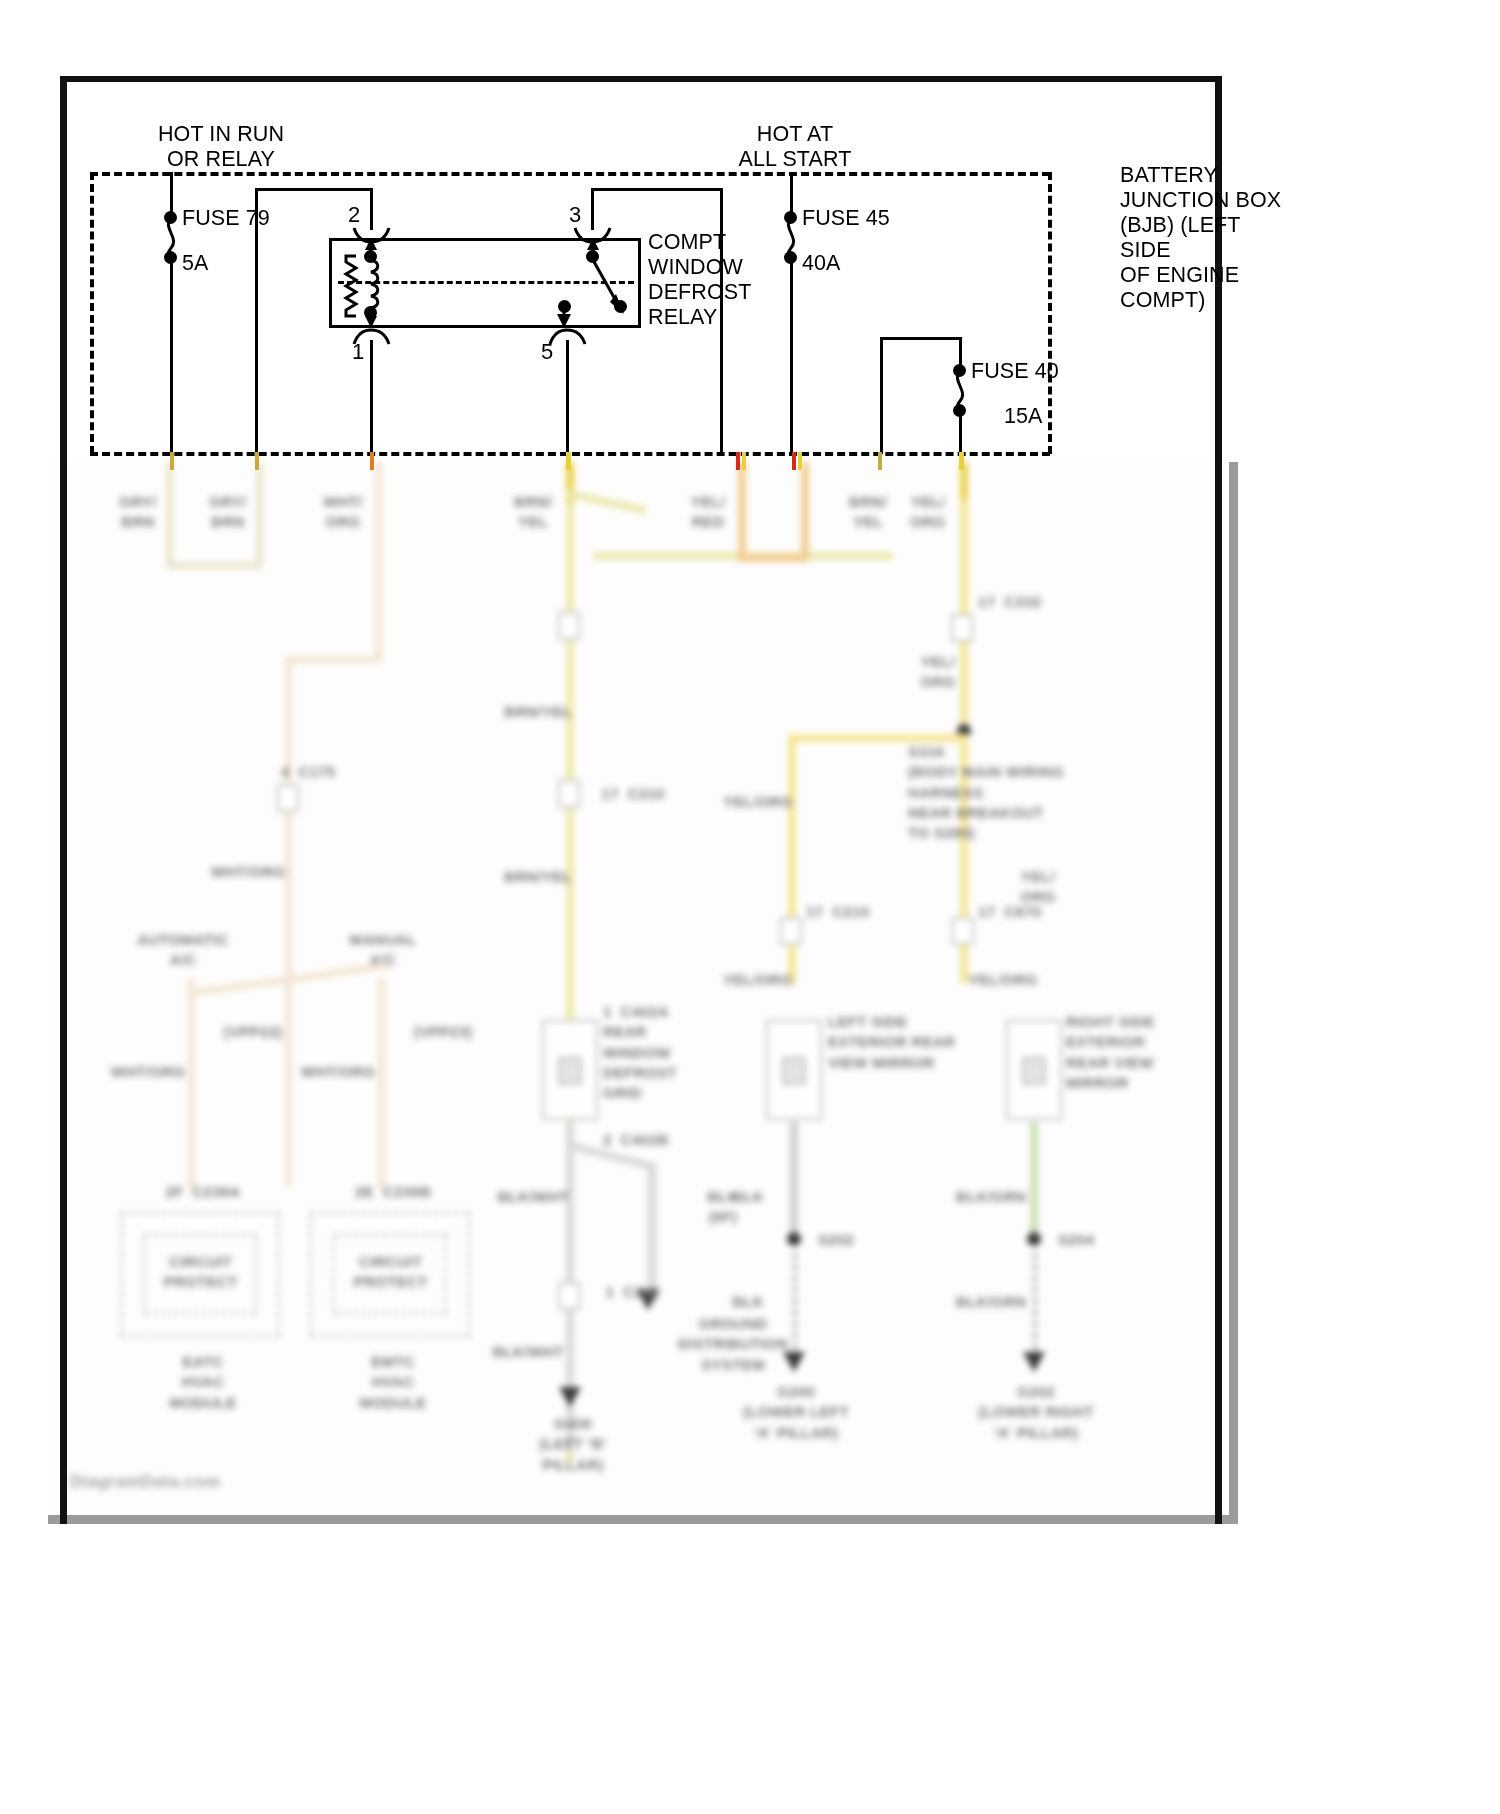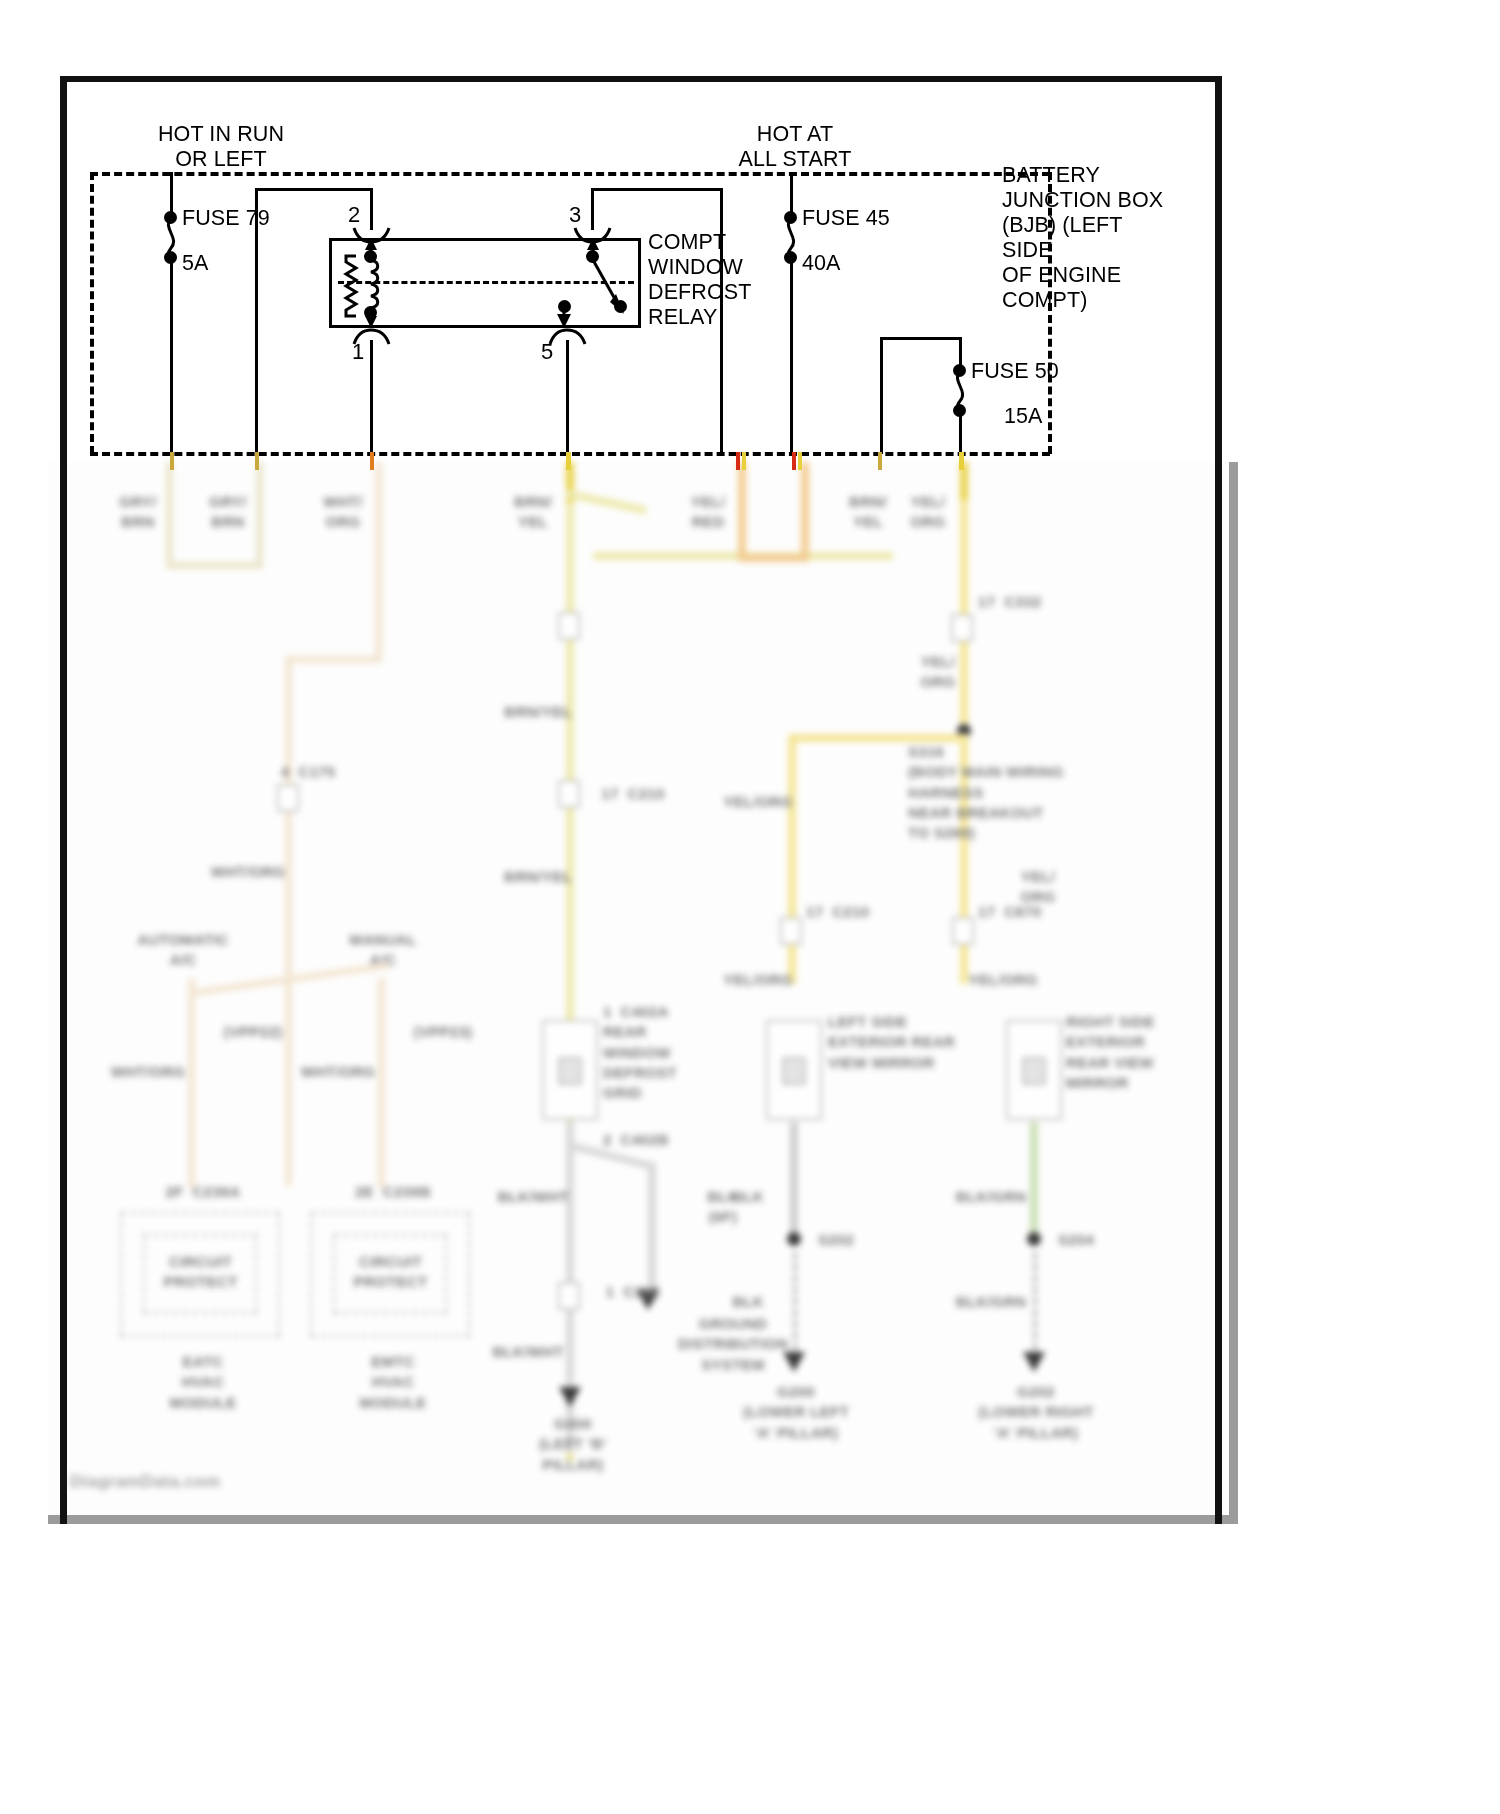--- a/index.html
+++ b/index.html
@@ -215,30 +215,30 @@
   <div class="btx" style="left:918px;top:920px;width:140px;">G202
 (LOWER RIGHT
 'A' PILLAR)</div>
 
   <div id="watermark">DiagramData.com</div>
 </div>
 
 <div id="frame"></div>
 
 <div class="txt lbl" style="left:116px;top:122px;text-align:center;width:210px;">HOT IN RUN
-OR LEFT</div>
+OR RELAY</div>
 <div class="txt lbl" style="left:690px;top:122px;text-align:center;width:210px;">HOT AT
 ALL START</div>
 
 <div class="dash-h" style="left:90px;top:172px;width:960px;"></div>
 <div class="dash-v" style="left:90px;top:172px;height:282px;"></div>
 <div class="dash-h" style="left:90px;top:452px;width:960px;"></div>
 <div class="dash-v" style="left:1048px;top:172px;height:282px;"></div>
 
-<div class="txt lbl" style="left:1002px;top:163px;">BATTERY
+<div class="txt lbl" style="left:1120px;top:163px;">BATTERY
 JUNCTION BOX
 (BJB) (LEFT
 SIDE
 OF ENGINE
 COMPT)</div>
 
 <div class="vline" style="left:170px;top:172px;height:46px;"></div>
 <div class="dot" style="left:164px;top:211px;"></div>
 <svg style="position:absolute;left:160px;top:216px;" width="22" height="48">
   <path d="M11 2 C 2 12, 20 22, 11 32 C 6 38, 9 42, 11 46" stroke="#000" stroke-width="3" fill="none"></path>
@@ -324,21 +324,21 @@
 
 <div class="hline" style="left:880px;top:337px;width:82px;"></div>
 <div class="vline" style="left:880px;top:337px;height:117px;"></div>
 <div class="vline" style="left:959px;top:337px;height:32px;"></div>
 <div class="dot" style="left:953px;top:364px;"></div>
 <svg style="position:absolute;left:949px;top:369px;" width="22" height="48">
   <path d="M11 2 C 2 12, 20 22, 11 32 C 6 38, 9 42, 11 46" stroke="#000" stroke-width="3" fill="none"></path>
 </svg>
 <div class="dot" style="left:953px;top:404px;"></div>
 <div class="vline" style="left:959px;top:411px;height:43px;"></div>
-<div class="txt lbl" style="left:971px;top:359px;">FUSE 50</div>
+<div class="txt lbl" style="left:971px;top:359px;">FUSE 40</div>
 <div class="txt lbl" style="left:1004px;top:404px;">15A</div>
 
 <div class="vline" style="left:170px;top:452px;width:4px;height:18px;background:#c9a83c;"></div>
 <div class="vline" style="left:255px;top:452px;width:4px;height:18px;background:#c9a83c;"></div>
 <div class="vline" style="left:370px;top:452px;width:4px;height:18px;background:#e07c1e;"></div>
 <div class="vline" style="left:566px;top:452px;width:5px;height:18px;background:#e8cf3c;"></div>
 <div class="vline" style="left:736px;top:452px;width:4px;height:18px;background:#d62b16;"></div>
 <div class="vline" style="left:742px;top:452px;width:4px;height:18px;background:#e8cf3c;"></div>
 <div class="vline" style="left:792px;top:452px;width:4px;height:18px;background:#d62b16;"></div>
 <div class="vline" style="left:798px;top:452px;width:4px;height:18px;background:#e8cf3c;"></div>

